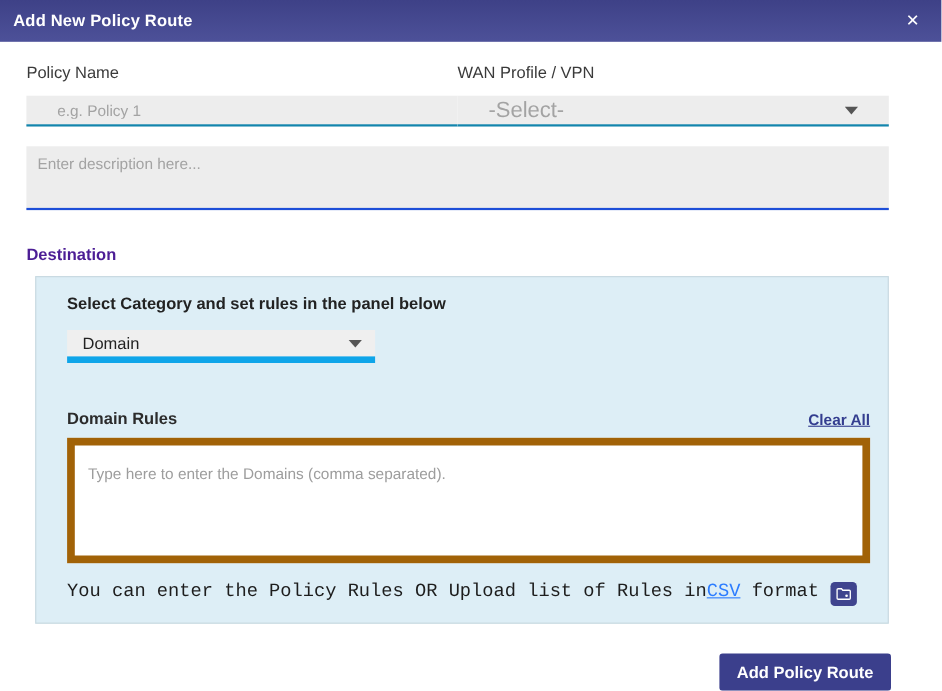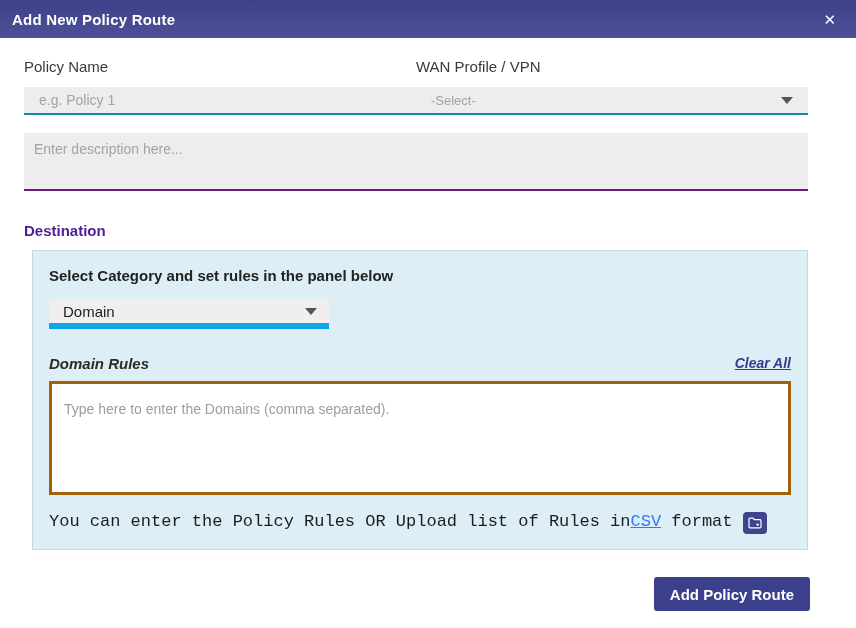--- a/index.html
+++ b/index.html
@@ -17,60 +17,60 @@
 
   .content { padding:0 48px 0 24px; }
 
   .field-row { display:flex; margin-top:20px; }
   .field-col { flex:1; min-width:0; }
   .field-label { font-size:15px; color:#3a3a3a; margin-bottom:12px; }
 
   .text-input, .select-box {
     width:100%; height:28px; background:#ededed; border:none;
     border-bottom:2px solid #1285ad; font-size:14px; color:#444;
-    padding:0 15px; outline:none;
+    padding:0 28px; outline:none;
   }
   .text-input::placeholder { color:#a3a3a3; opacity:1; }
 
   .select-box { display:flex; align-items:center; cursor:pointer; }
-  .select-value { color:#a3a3a3; font-size:13px; flex:1; }
+  .select-value { color:#a3a3a3; font-size:20px; flex:1; }
   .caret { width:0; height:0; border-left:6px solid transparent;
     border-right:6px solid transparent; border-top:7px solid #555; margin-left:8px; }
 
   .desc-block { margin-top:18px; }
   .desc-area {
     width:100%; height:58px; background:#ededed; border:none;
-    border-bottom:2px solid #701a75; font-size:14px; color:#444;
+    border-bottom:2px solid #1d4ed8; font-size:14px; color:#444;
     padding:8px 10px; resize:none; outline:none;
     font-family:"Liberation Sans","DejaVu Sans",sans-serif;
   }
   .desc-area::placeholder { color:#a3a3a3; opacity:1; }
 
   .dest-label { margin-top:27px; font-size:15px; font-weight:bold; color:#4c1d95; }
 
   .dest-panel {
     margin:11px 0 0 8px; background:#ddeef6; border:1px solid #c7d8df;
-    padding:16px 16px 15px 16px;
+    padding:16px 16px 15px 28px;
   }
   .panel-title { font-size:15px; font-weight:bold; color:#222; }
 
   .category-select {
     margin-top:15px; width:280px; height:30px; background:#efefef;
     border-bottom:6px solid #0ea5e9; display:flex; align-items:center;
     padding:0 12px 0 14px; cursor:pointer;
   }
   .category-value { font-size:15px; color:#222; flex:1; }
 
-  .rules-header { margin-top:26px; display:flex; align-items:flex-start;font-style:italic; }
+  .rules-header { margin-top:42px; display:flex; align-items:center; }
   .rules-label { font-size:15px; font-weight:bold; color:#2b2b2b; }
   .clear-all { margin-left:auto; font-size:14px; font-weight:bold; color:#333d8f;
     text-decoration:underline; cursor:pointer; }
 
   .rules-box { position:relative; margin-top:9px; height:114px; background:#ffffff;
-    border:3px solid #a16207; padding:13px 12px; cursor:text; }
+    border:7px solid #a16207; padding:13px 12px; cursor:text; }
   .rules-ph { font-size:14px; color:#9d9d9d; line-height:24px; }
 
   .upload-hint { margin-top:17px; display:flex; align-items:flex-start; font-size:17px; color:#1d1d1d;font-family:Liberation Mono, monospace; }
   .csv-link { color:#2b7cff; text-decoration:underline; cursor:pointer; }
   .upload-btn { margin-left:10px; width:24px; height:22px; border:none; border-radius:4px;
     background:#3f448e; display:flex; align-items:center; justify-content:center; cursor:pointer; }
 
   .footer { display:flex; justify-content:flex-end; padding:0 46px 0 0; margin-top:27px; }
   .submit-btn { min-width:138px; height:34px; background:#3b3f8c; color:#ffffff;
     border:none; border-radius:3px; font-size:15px; font-weight:bold; cursor:pointer;

